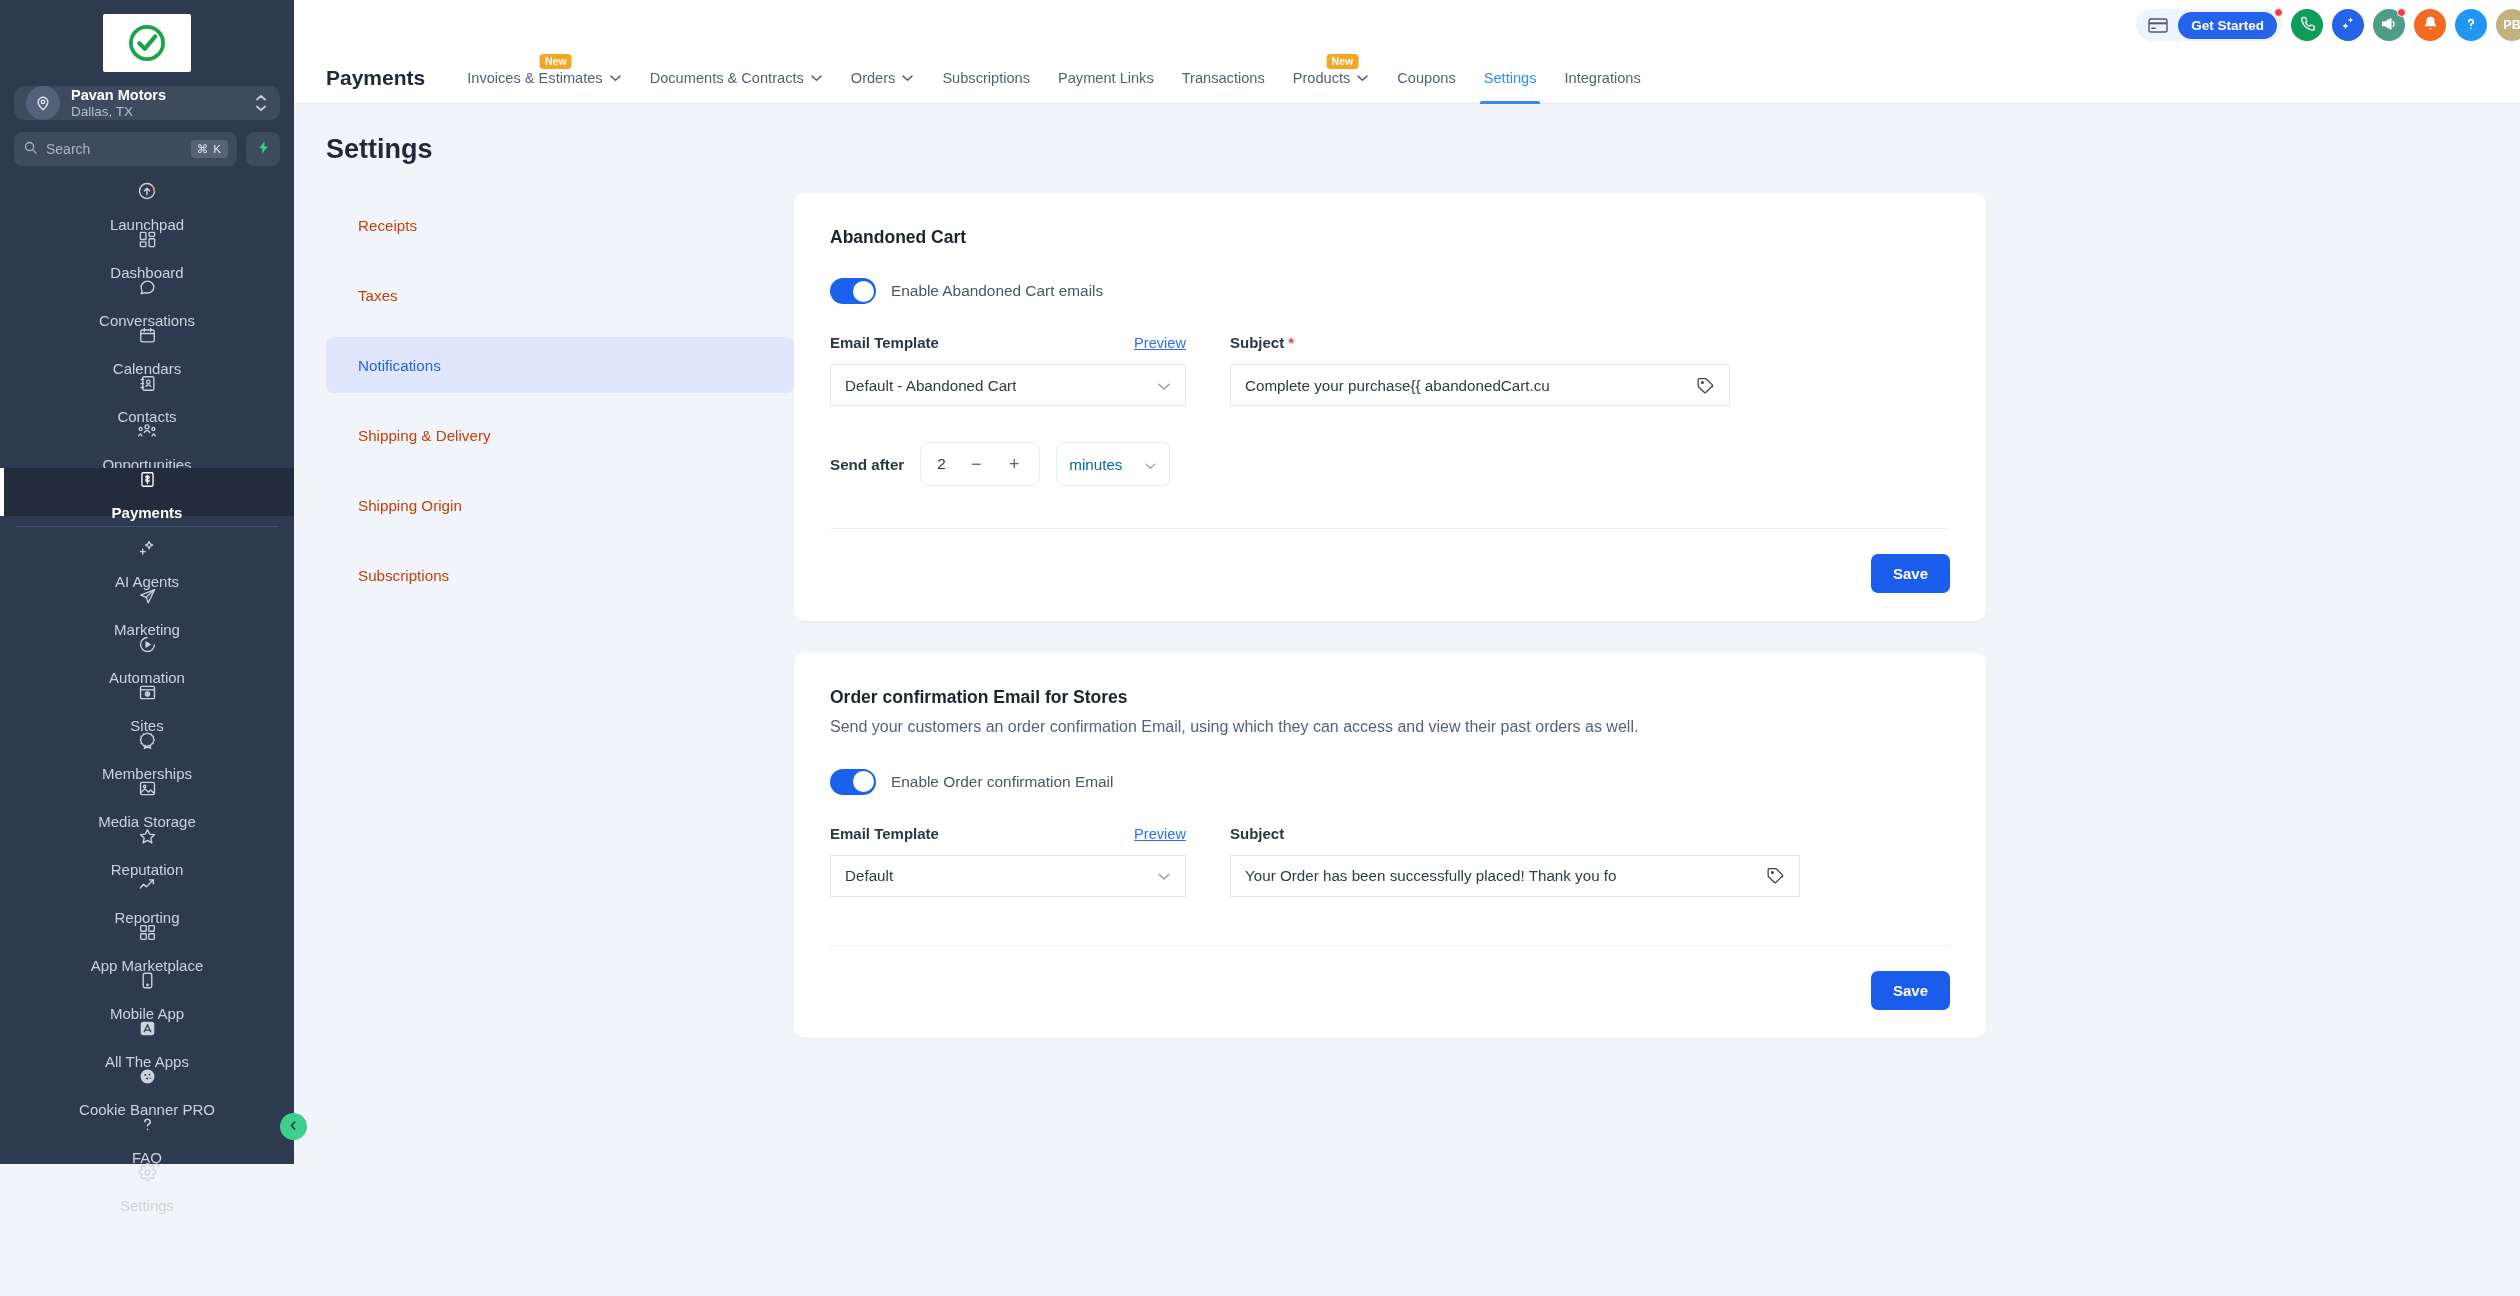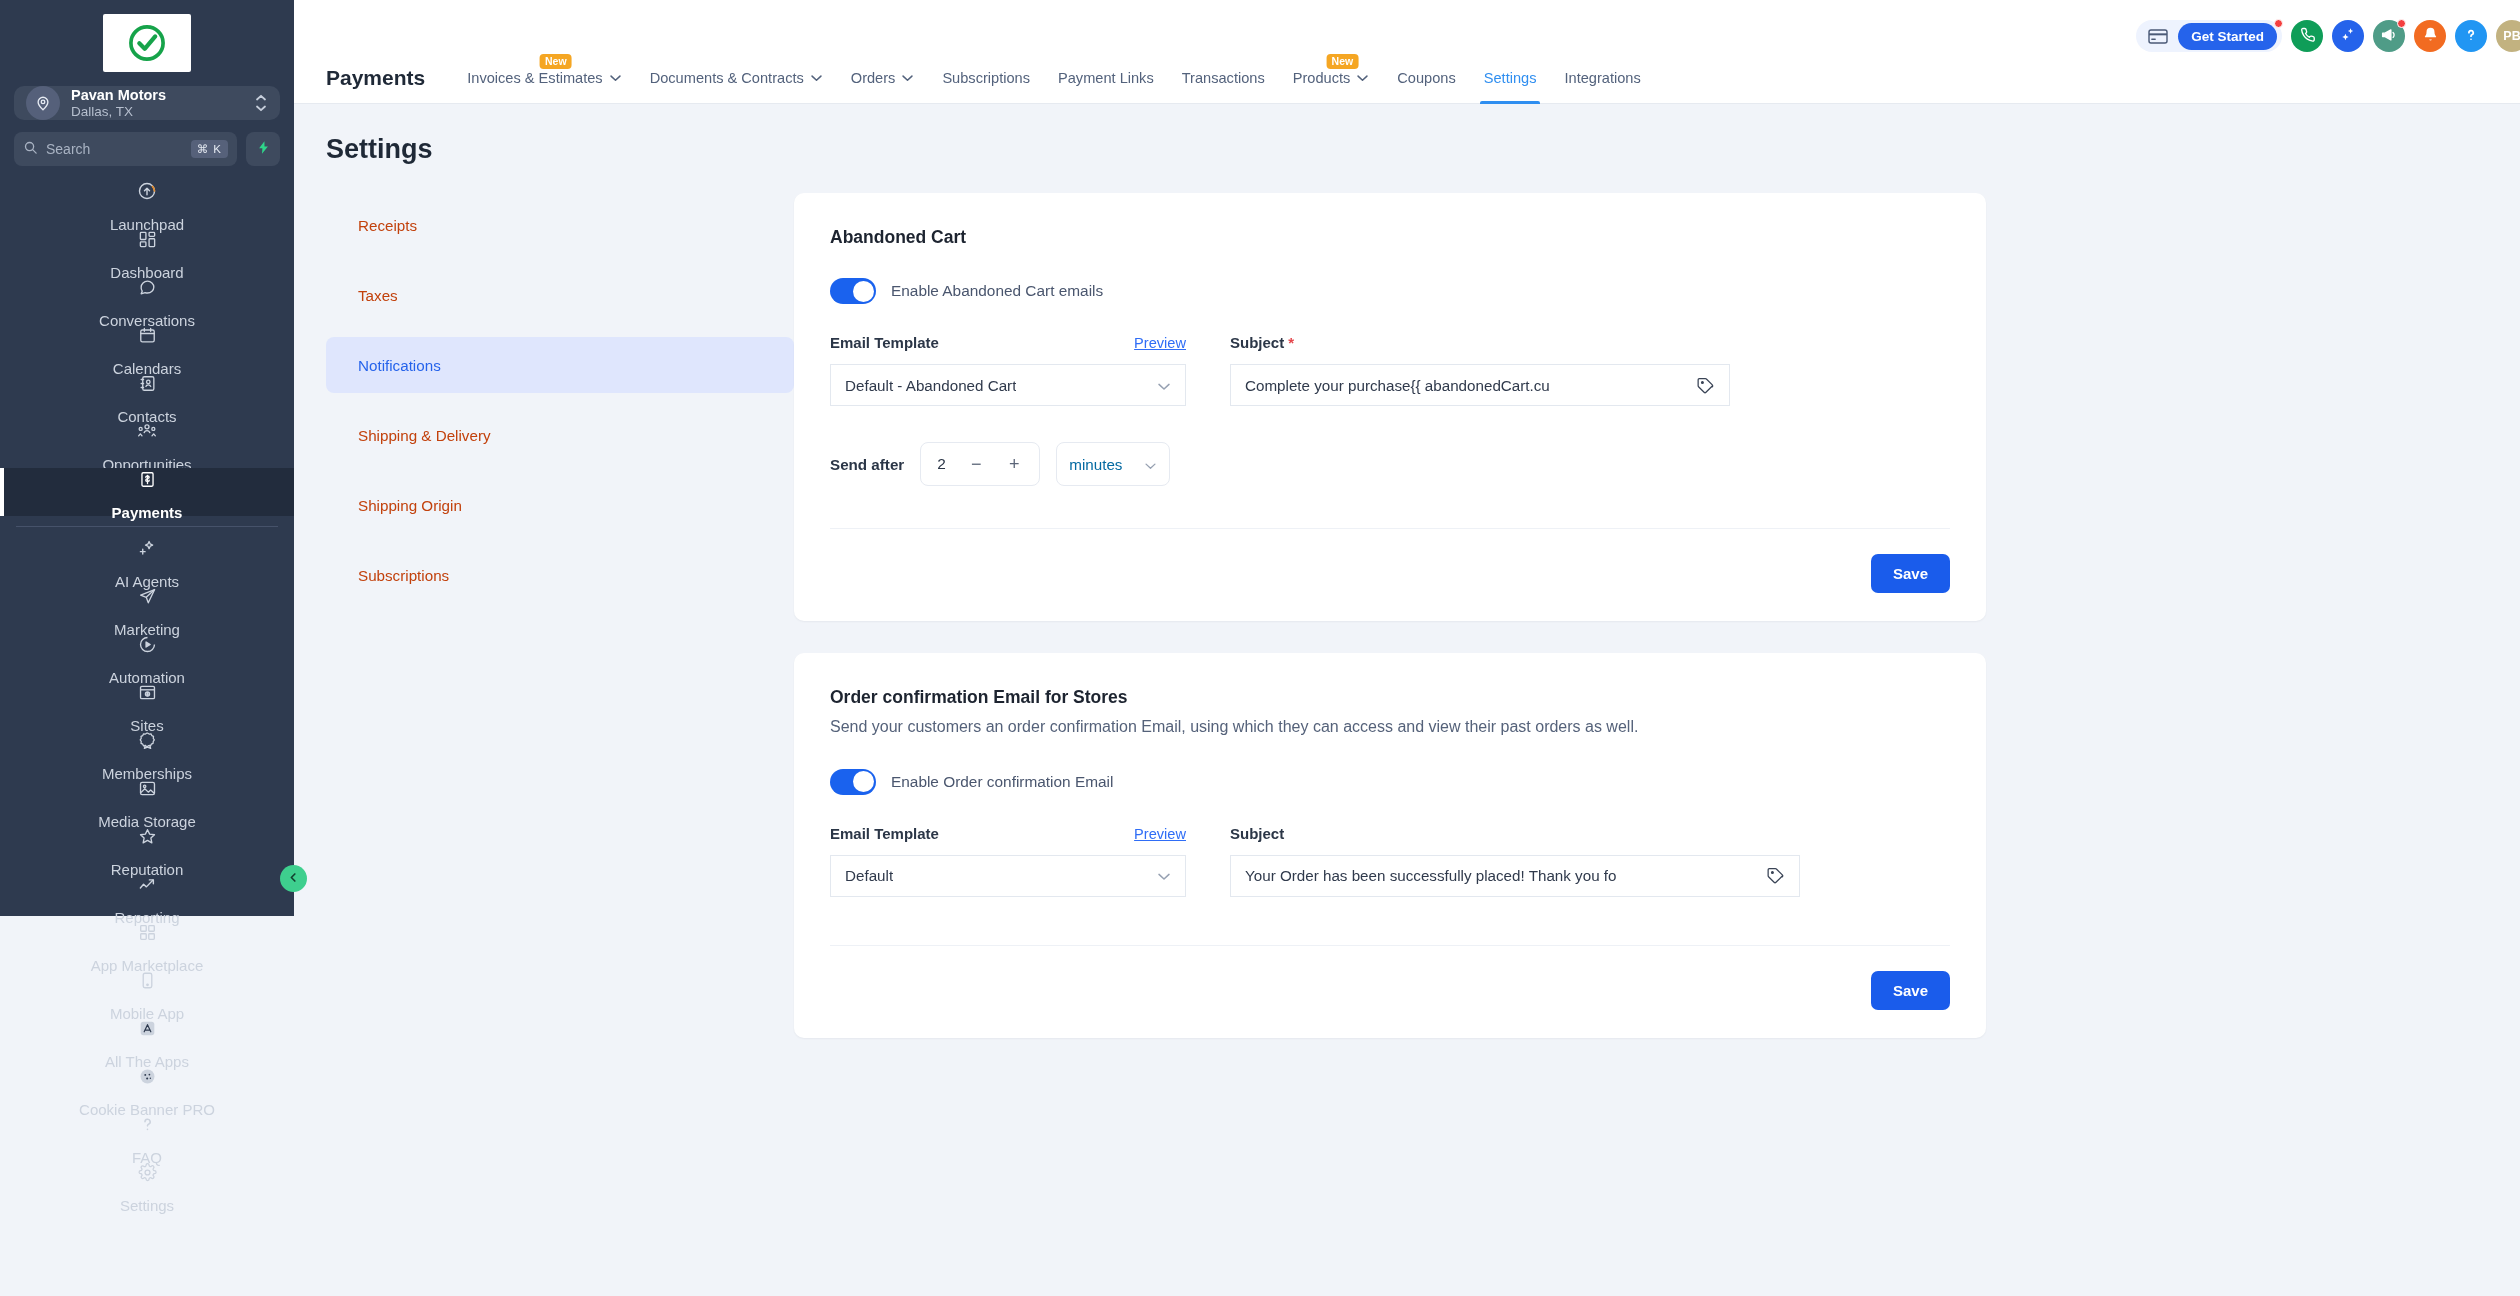--- a/index.html
+++ b/index.html
@@ -6,21 +6,21 @@
   html, body {
     width: 2520px; height: 1296px;
     overflow: hidden;
     font-family: "Liberation Sans", sans-serif;
     background: #f1f4f9;
   }
   .app { display: flex; width: 2520px; height: 1296px; }
 
   
   .sidebar {
-    width: 294px; height: 916px;
+    width: 294px; height: 1164px;
     background: #2e3a4f;
     flex: 0 0 294px;
     position: relative;
     display: flex; flex-direction: column;
     padding-top: 8px;
   }
   .logo-wrap { display:flex; justify-content:center; padding: 6px 0 10px; }
   .logo-box {
     width: 88px; height: 58px; background:#ffffff;
     display:flex; align-items:center; justify-content:center;
@@ -79,21 +79,21 @@
   }
 
   
   .main { flex:1; height:1296px; display:flex; flex-direction:column; background:#f1f4f9; min-width:0;}
 
   .topbar {
     height: 52px; background:#ffffff; position:relative;
     display:flex; align-items:flex-start; justify-content:flex-end;
     padding-right: 6px;
   }
-  .topbar-right { display:flex; align-items:center; gap:9px; padding-top:20px; }
+  .topbar-right { display:flex; align-items:center; gap:9px; padding-top:9px; }
   .getstarted-pill {
     display:flex; align-items:center; gap:10px;
     background:#eef3fe; border-radius:18px; height:32px; padding: 0 5px 0 12px;
     position:relative;
   }
   .getstarted-pill .card-ico { color:#4b5a77; display:flex; }
   .gs-btn {
     background:#2563eb; color:#fff; font-size:13.5px; font-weight:700;
     border-radius:16px; padding: 6px 13px; white-space:nowrap;
   }

